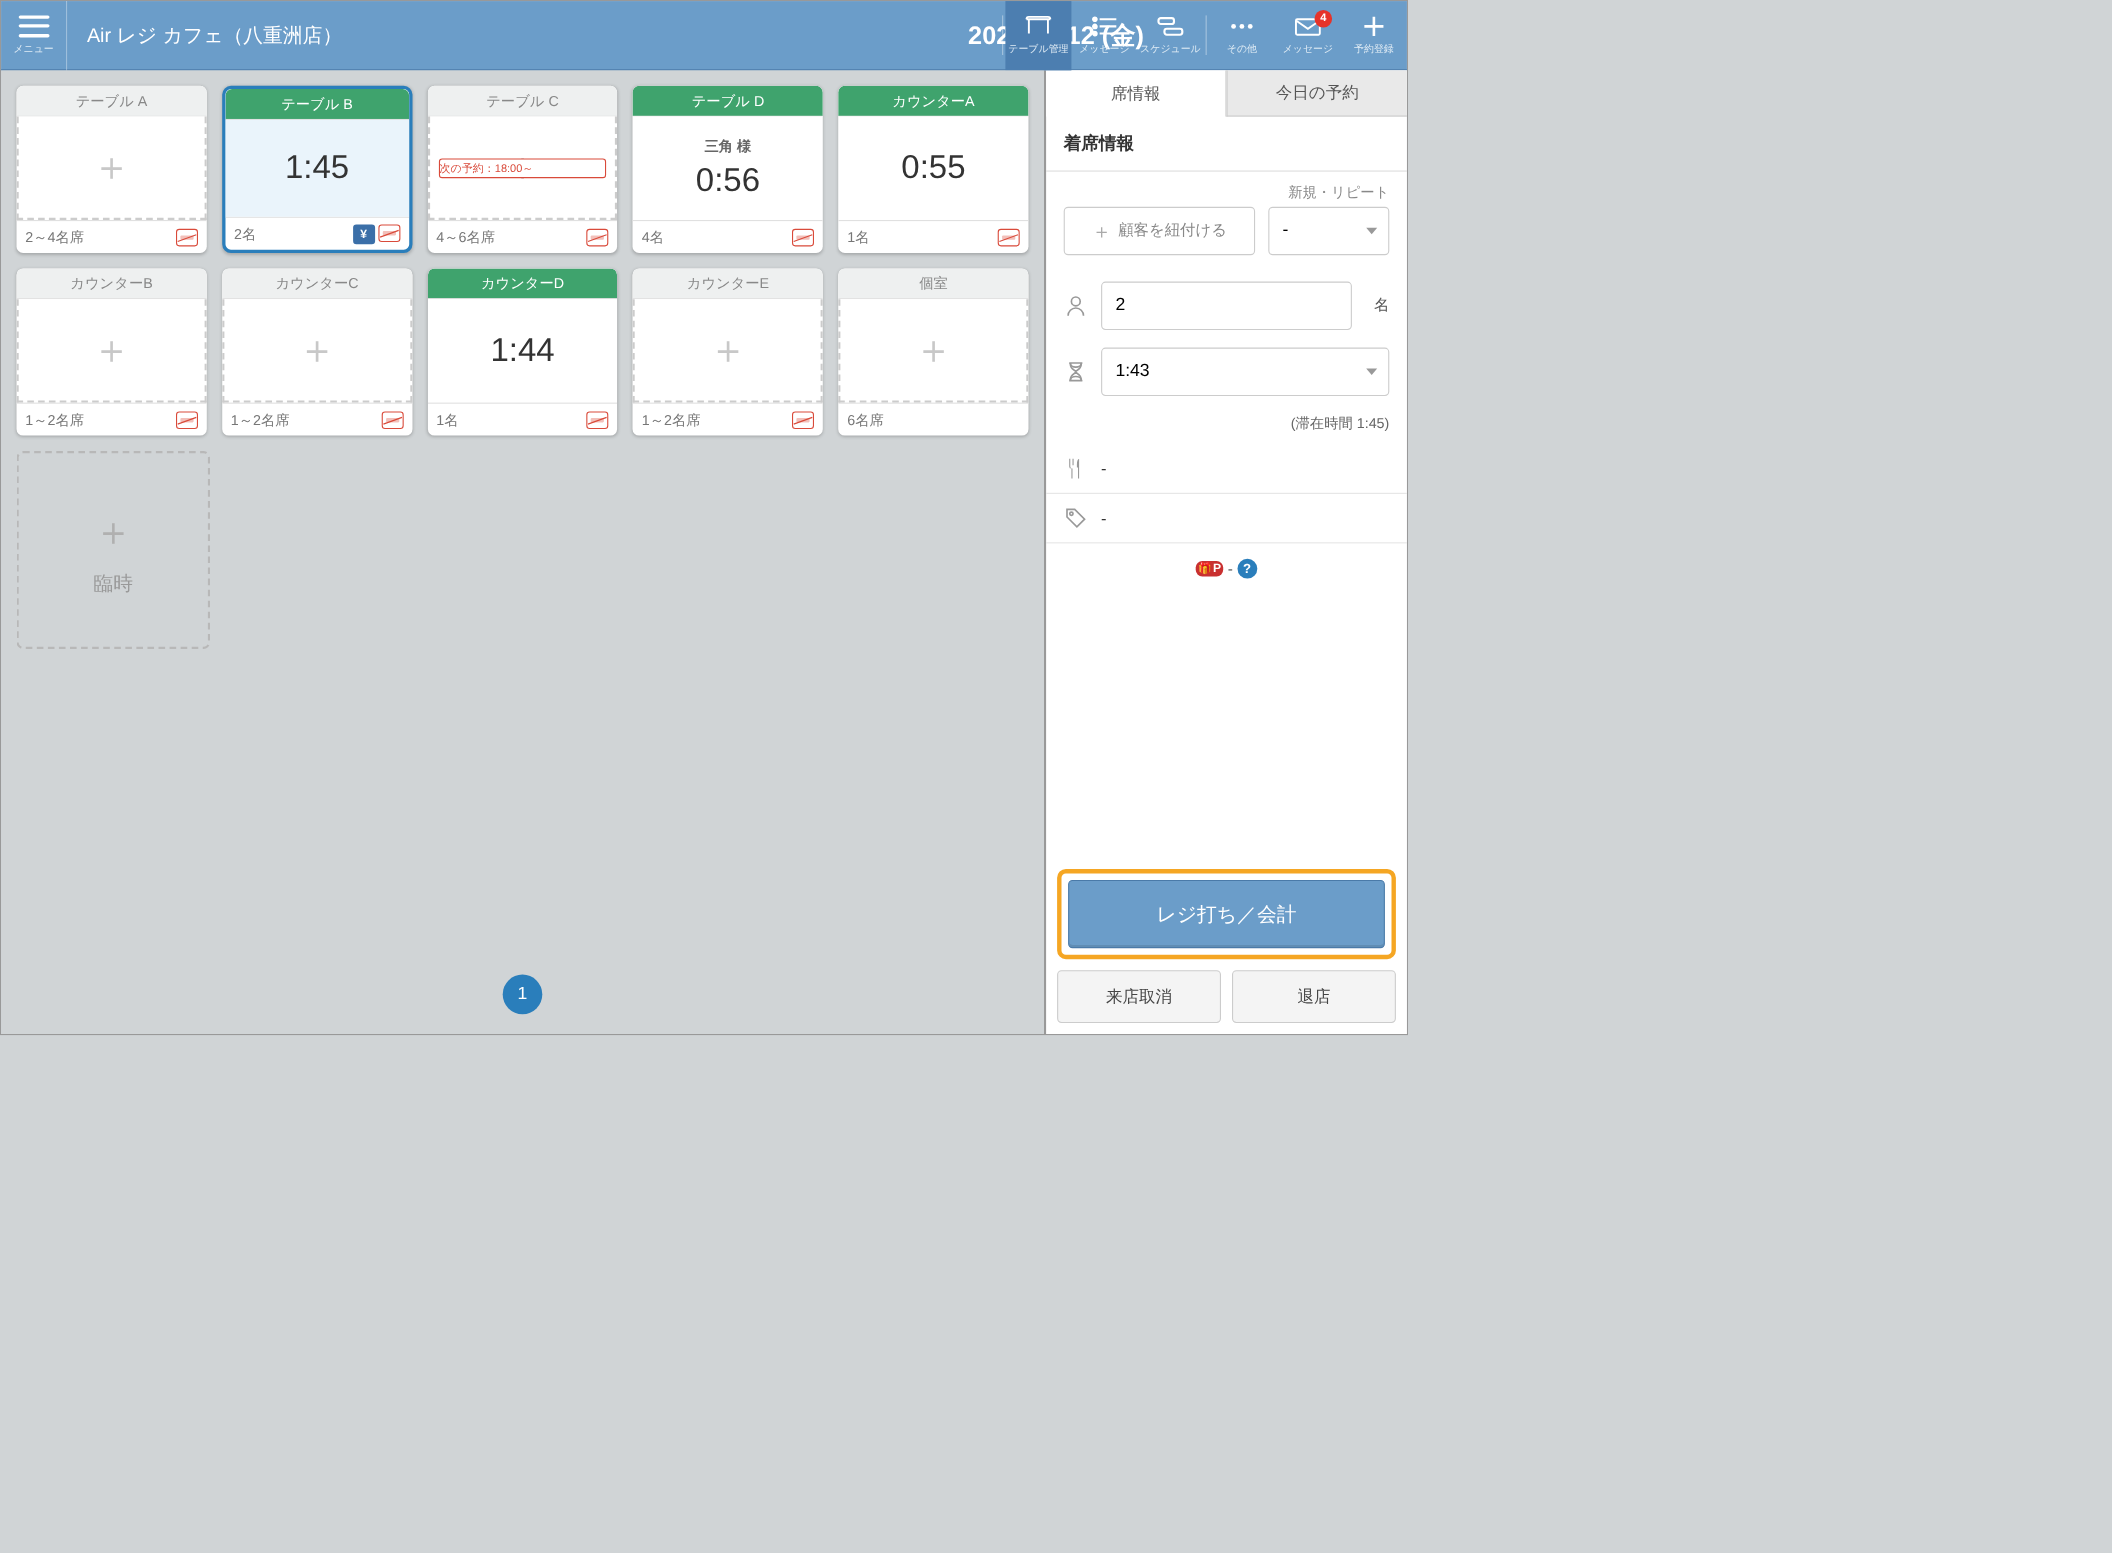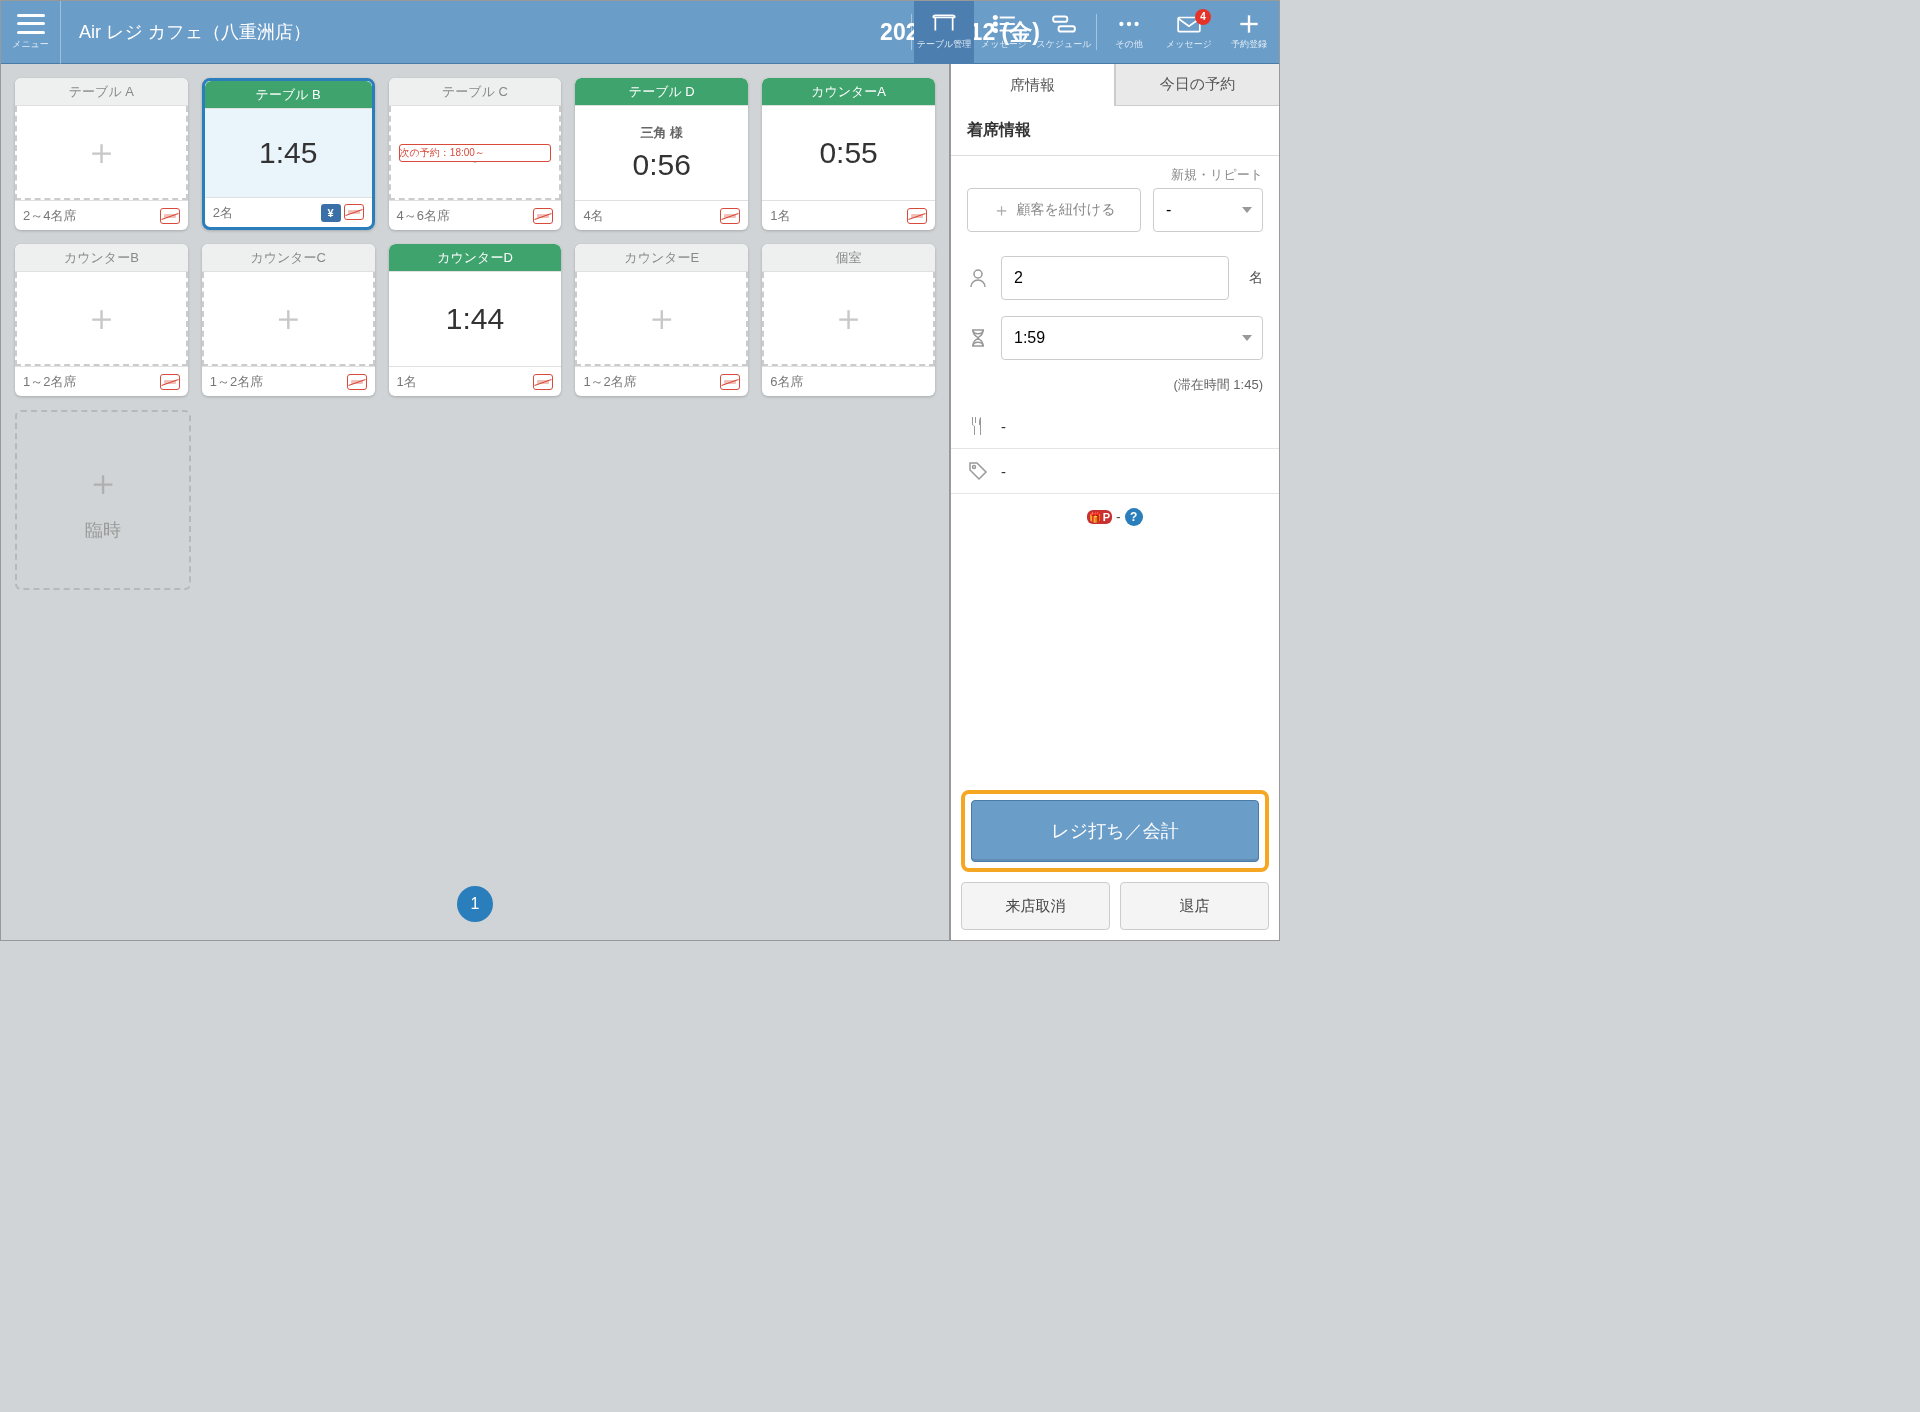--- a/index.html
+++ b/index.html
@@ -311,21 +311,21 @@
     </div>
 
     <div class="row nb" style="padding-top:4px">
       <div class="row-ico">
         <svg width="18" height="20" viewBox="0 0 18 20" fill="none" stroke="#999" stroke-width="1.5">
             <path d="M3 2 h12 M3 18 h12 M4 2 c0 5 10 5 10 0 M4 18 c0 -5 10 -5 10 0"></path>
             <path d="M4 2 c0 7 5 6 5 8 c0 2 -5 1 -5 8 M14 2 c0 7 -5 6 -5 8 c0 2 5 1 5 8"></path>
           </svg>
       </div>
       <div class="select-box">
-        <span>1:59</span>
+        <span>1:43</span>
           <div class="caret"></div>
       </div>
     </div>
     <div class="stay-note">(滞在時間 1:45)</div>
 
     <div class="row">
       <div class="row-ico">
         <svg width="18" height="20" viewBox="0 0 18 20" fill="#999">
             <path d="M4 1 v7 a2 2 0 0 0 2 2 v9 h-1 v-9 a2 2 0 0 1 -2 -2 v-7 z M6 1 v6 h1 v-6 z M12 1 c-1 0 -2 2 -2 5 v3 h1 v10 h1 v-18 z"></path>
           </svg>

